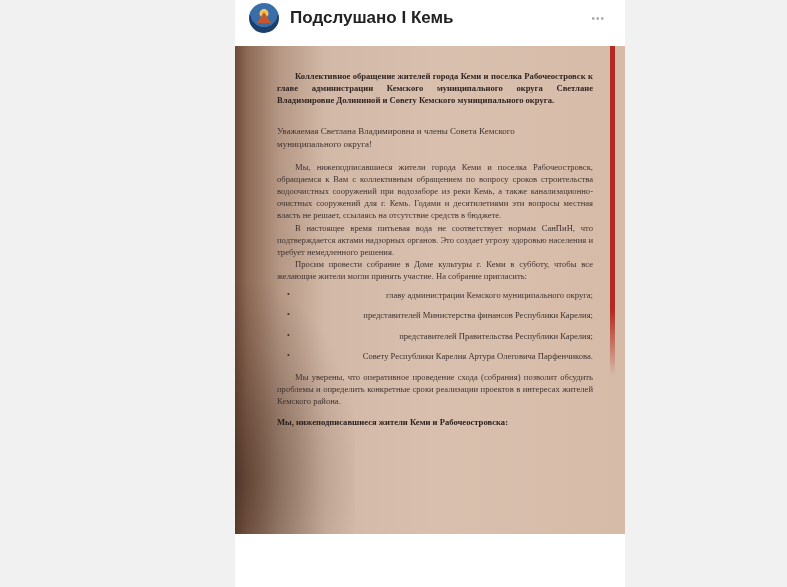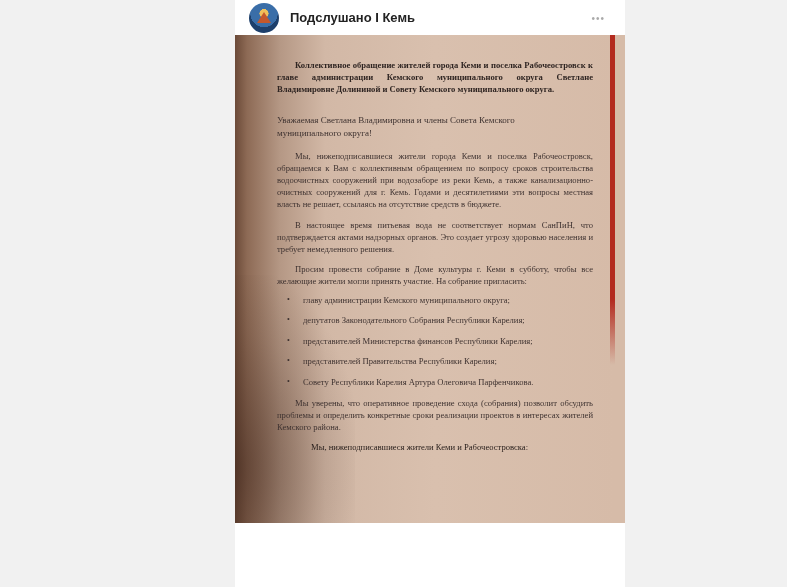--- a/index.html
+++ b/index.html
@@ -17,55 +17,55 @@
     width: 30px; height: 30px; border-radius: 50%; overflow: hidden;
     background: radial-gradient(circle at 50% 35%, #f0c05a 0 18%, #3a6ea8 19% 55%, #1d3f6b 56%);
     position: relative; flex-shrink: 0;
   }
   .avatar::after {
     content: ""; position: absolute; left: 8px; top: 9px; width: 0; height: 0;
     border-left: 7px solid transparent; border-right: 7px solid transparent;
     border-bottom: 11px solid #c4582c;
   }
   .group-name {
-    margin-left: 11px; font-size: 13px; font-weight: bold; color: #222;
+    margin-left: 11px; font-size: 17px; font-weight: bold; color: #222;
   }
   .more-icon {
     position: absolute; right: 20px; top: 13px; font-size: 10px; color: #aaa; letter-spacing: 1px;
     cursor: pointer;
   }
 
   .photo {
-    position: absolute; left: 0; top: 35px; width: 390px; height: 488px;
+    position: absolute; left: 0; top: 46px; width: 390px; height: 488px;
     background: linear-gradient(90deg, #6b4a38 0px, #8d6a55 12px, #b59885 45px, #d2b8a6 90px, #d9c0ae 200px, #d6bba8 380px);
     overflow: hidden;
   }
   .photo::before {
     content: ""; position: absolute; left: 0; top: 240px; width: 120px; height: 320px;
     background: radial-gradient(ellipse at 0% 60%, rgba(60,35,25,0.55) 0%, rgba(60,35,25,0.15) 50%, rgba(0,0,0,0) 75%);
   }
   .photo::after {
     content: ""; position: absolute; right: 10px; top: 0; width: 5px; height: 330px;
     background: linear-gradient(180deg, #b32a1e 0%, #b32a1e 80%, rgba(179,42,30,0) 100%);
   }
 
   .doc {
     position: absolute; left: 42px; top: 24px; width: 316px;
     font-family: "Liberation Serif", serif; color: #3e3230; font-size: 8.6px; line-height: 12.2px;
   }
   .doc p { text-align: justify; }
   .title-block { font-weight: bold; text-indent: 18px; color: #2f2522; }
   .greeting { text-align: left; margin-top: 18px; font-size: 9px; line-height: 13px; }
-  .para { text-indent: 18px; margin-top: 8px; }
+  .para { text-indent: 18px; margin-top: 0; }
   .para.first { margin-top: 10px; }
   .list { list-style: none; margin-top: 6px; padding-left: 10px; }
-  .list li { position: relative; padding-left: 16px; margin-bottom: 8.6px; line-height: 12px; }
+  .list li { position: relative; padding-left: 16px; margin-bottom: 8.6px; line-height: 12px; text-align: right; }
   .list li::before { content: "•"; position: absolute; left: 0; top: 0; font-size: 8px; }
   .closing { text-indent: 18px; margin-top: 8px; }
-  .signature { font-weight: normal; margin-top: 8px; text-indent: 0; color: #2a201d; margin-left: 34px; }
+  .signature { font-weight: bold; margin-top: 8px; text-indent: 0; color: #2a201d; }
 
   .stamp-left {
     position: absolute; left: 140px; top: 521px; color: #3b4f8a; font-family: "Liberation Sans", sans-serif;
   }
   .stamp-label { font-size: 11px; font-weight: bold; letter-spacing: 0.3px; }
   .stamp-num { font-family: "DejaVu Serif", serif; font-style: italic; font-size: 9px; color: #4a5a90; margin-left: 2px; }
   .stamp-date { font-family: "DejaVu Serif", serif; font-style: italic; font-size: 10px; color: #4a5a90; display: block; margin-top: 1px; margin-left: 2px; }
   .stamp-right {
     position: absolute; left: 232px; top: 527px; width: 140px; font-family: "Liberation Mono", monospace;
     color: #4a5a90; font-size: 4.6px; line-height: 6px; letter-spacing: 0.3px;
@@ -90,21 +90,20 @@
       <p class="title-block">Коллективное обращение жителей города Кеми и поселка Рабочеостровск к главе администрации Кемского муниципального округа Светлане Владимировне Долининой и Совету Кемского муниципального округа.</p>
       <p class="greeting">
         <span>Уважаемая Светлана Владимировна и члены Совета Кемского</span><br>
         <span>муниципального округа!</span>
       </p>
       <p class="para first">Мы, нижеподписавшиеся жители города Кеми и поселка Рабочеостровск, обращаемся к Вам с коллективным обращением по вопросу сроков строительства водоочистных сооружений при водозаборе из реки Кемь, а также канализационно-очистных сооружений для г. Кемь. Годами и десятилетиями эти вопросы местная власть не решает, ссылаясь на отсутствие средств в бюджете.</p>
       <p class="para">В настоящее время питьевая вода не соответствует нормам СанПиН, что подтверждается актами надзорных органов. Это создает угрозу здоровью населения и требует немедленного решения.</p>
       <p class="para">Просим провести собрание в Доме культуры г. Кеми в субботу, чтобы все желающие жители могли принять участие. На собрание пригласить:</p>
       <ul class="list">
         <li>главу администрации Кемского муниципального округа;</li>
-        <li>депутатов Законодательного Собрания Республики Карелия;</li>
         <li>представителей Министерства финансов Республики Карелия;</li>
         <li>представителей Правительства Республики Карелия;</li>
         <li>Совету Республики Карелия Артура Олеговича Парфенчикова.</li>
       </ul>
       <p class="closing">Мы уверены, что оперативное проведение схода (собрания) позволит обсудить проблемы и определить конкретные сроки реализации проектов в интересах жителей Кемского района.</p>
       <p class="signature">Мы, нижеподписавшиеся жители Кеми и Рабочеостровска:</p>
     </div>
 
     <div class="stamp-left">
       <span class="stamp-label">Вход. №</span>

